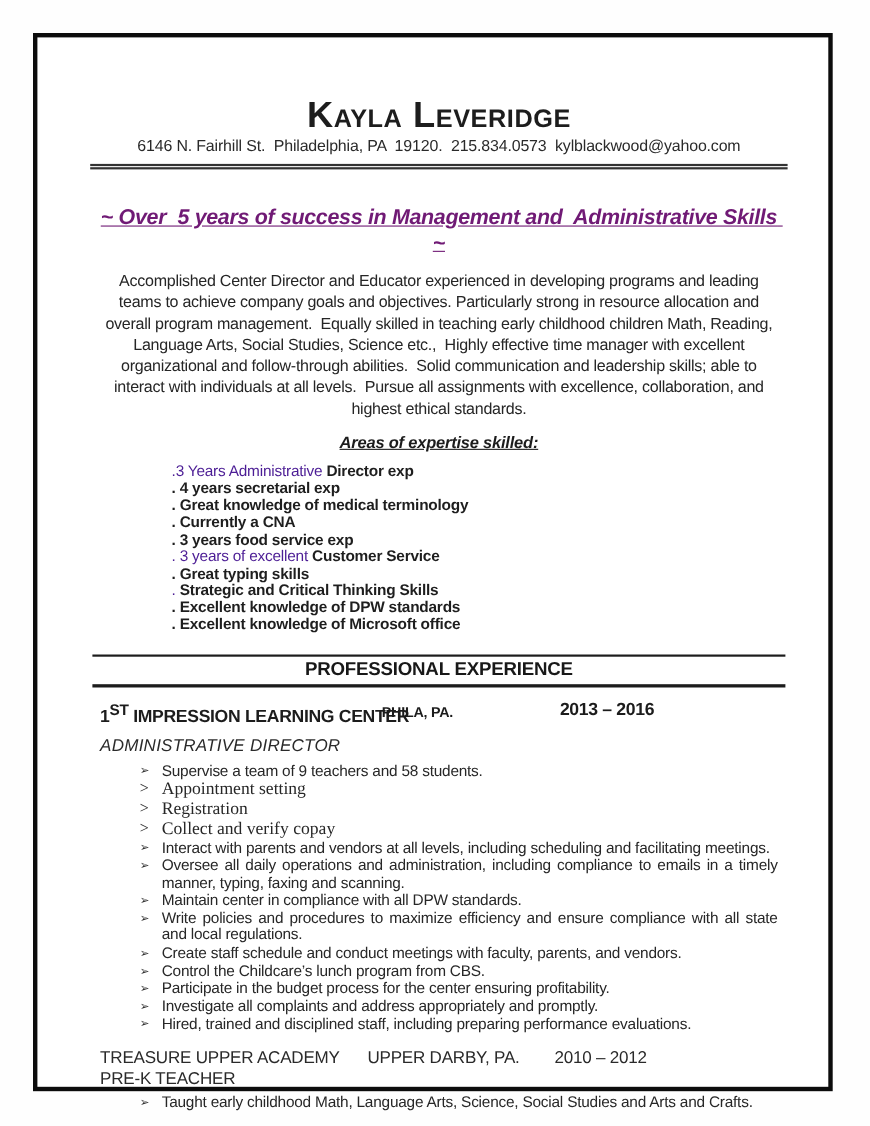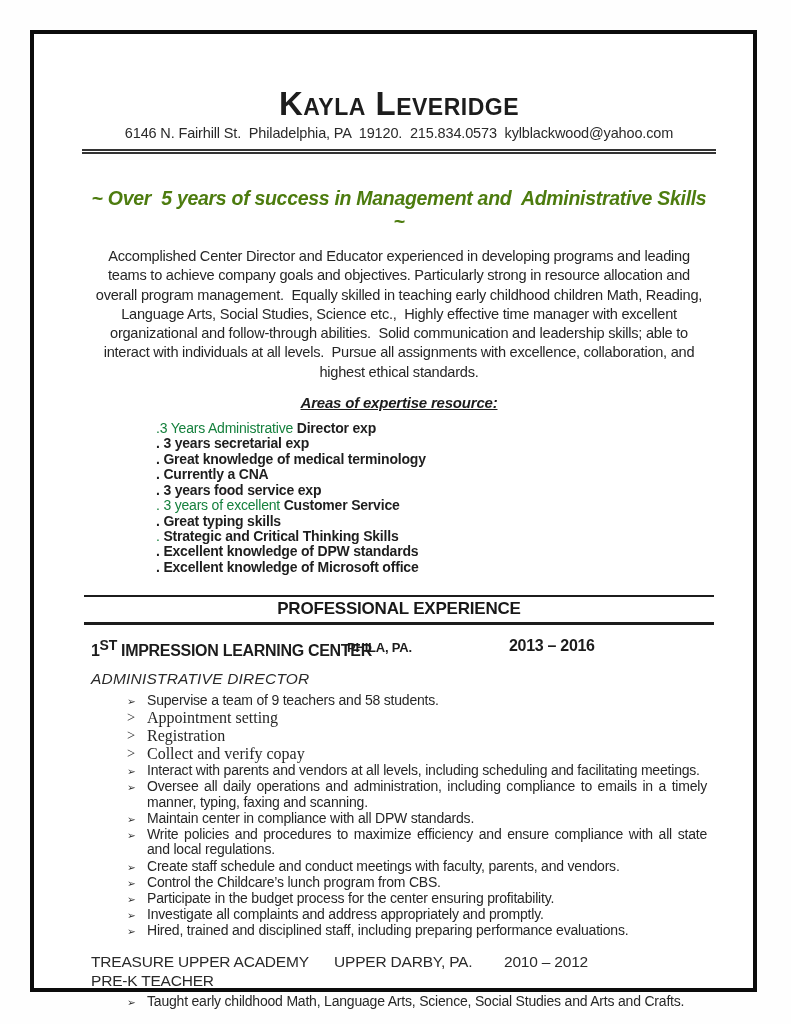--- a/index.html
+++ b/index.html
@@ -20,35 +20,35 @@
   }
   .contact {
     margin-top:5px; text-align:center; font-size:14.5px; letter-spacing:-0.15px;
     white-space:pre-wrap; color:#2a2a2a;
   }
   .double-rule {
     margin:8px -9px 0 -9px; height:0; border-top:5px double #333333;
   }
   .tagline {
     margin-top:33px; text-align:center; font-size:19.5px; font-weight:700;
-    font-style:italic; letter-spacing:-0.3px; white-space:pre-wrap; color:#4d7c0f;
+    font-style:italic; letter-spacing:-0.3px; white-space:pre-wrap; color:#701a75;text-decoration:underline;
   }
   .summary {
     margin:14px 0 0; text-align:center; font-size:14.6px; line-height:19.3px;
     letter-spacing:-0.25px; white-space:pre-wrap; color:#262626;
   }
   .expertise-heading {
     margin-top:12px; text-align:center; font-size:15px; font-weight:700;
     font-style:italic; text-decoration:underline; letter-spacing:-0.2px; color:#1c1c1c;
   }
   .expertise-list { margin-top:10px; padding-left:65px; }
   .exp-item {
     font-size:14px; line-height:15.4px; font-weight:700; letter-spacing:-0.2px; color:#1e1e1e;
   }
-  .exp-item .pre { font-weight:400; color:#15803d; }
+  .exp-item .pre { font-weight:400; color:#4c1d95; }
 
   .section-block { margin:20px -7px 0 -7px; }
   .rule-thin  { border-top:2px solid #1c1c1c; }
   .rule-thick { border-top:3px solid #1c1c1c; }
   .section-title {
     text-align:center; font-size:17px; font-weight:700; letter-spacing:-0.2px;
     padding:2px 0 3px; color:#181818;
   }
 
   .job1-header { position:relative; margin-top:12px; height:20px; font-weight:700; color:#1c1c1c; }
@@ -90,25 +90,25 @@
     <div class="content">
 
       <h1 class="name">Kayla Leveridge</h1>
       <div class="contact">6146 N. Fairhill St.  Philadelphia, PA  19120.  215.834.0573  kylblackwood@yahoo.com</div>
       <div class="double-rule"></div>
 
       <div class="tagline">~ Over  5 years of success in Management and  Administrative Skills ~</div>
 
       <p class="summary">Accomplished Center Director and Educator experienced in developing programs and leading teams to achieve company goals and objectives. Particularly strong in resource allocation and overall program management.  Equally skilled in teaching early childhood children Math, Reading, Language Arts, Social Studies, Science etc.,  Highly effective time manager with excellent organizational and follow-through abilities.  Solid communication and leadership skills; able to interact with individuals at all levels.  Pursue all assignments with excellence, collaboration, and highest ethical standards.</p>
 
-      <div class="expertise-heading">Areas of expertise resource:</div>
+      <div class="expertise-heading">Areas of expertise skilled:</div>
 
       <div class="expertise-list">
         <div class="exp-item"><span class="pre">.3 Years Administrative </span><span class="b">Director exp</span></div>
-        <div class="exp-item"><span class="pre"></span><span class="b">. 3 years secretarial exp</span></div>
+        <div class="exp-item"><span class="pre"></span><span class="b">. 4 years secretarial exp</span></div>
         <div class="exp-item"><span class="pre"></span><span class="b">. Great knowledge of medical terminology</span></div>
         <div class="exp-item"><span class="pre"></span><span class="b">. Currently a CNA</span></div>
         <div class="exp-item"><span class="pre"></span><span class="b">. 3 years food service exp</span></div>
         <div class="exp-item"><span class="pre">. 3 years of excellent </span><span class="b">Customer Service</span></div>
         <div class="exp-item"><span class="pre"></span><span class="b">. Great typing skills</span></div>
         <div class="exp-item"><span class="pre">. </span><span class="b">Strategic and Critical Thinking Skills</span></div>
         <div class="exp-item"><span class="pre"></span><span class="b">. Excellent knowledge of DPW standards</span></div>
         <div class="exp-item"><span class="pre"></span><span class="b">. Excellent knowledge of Microsoft office</span></div>
       </div>
 

